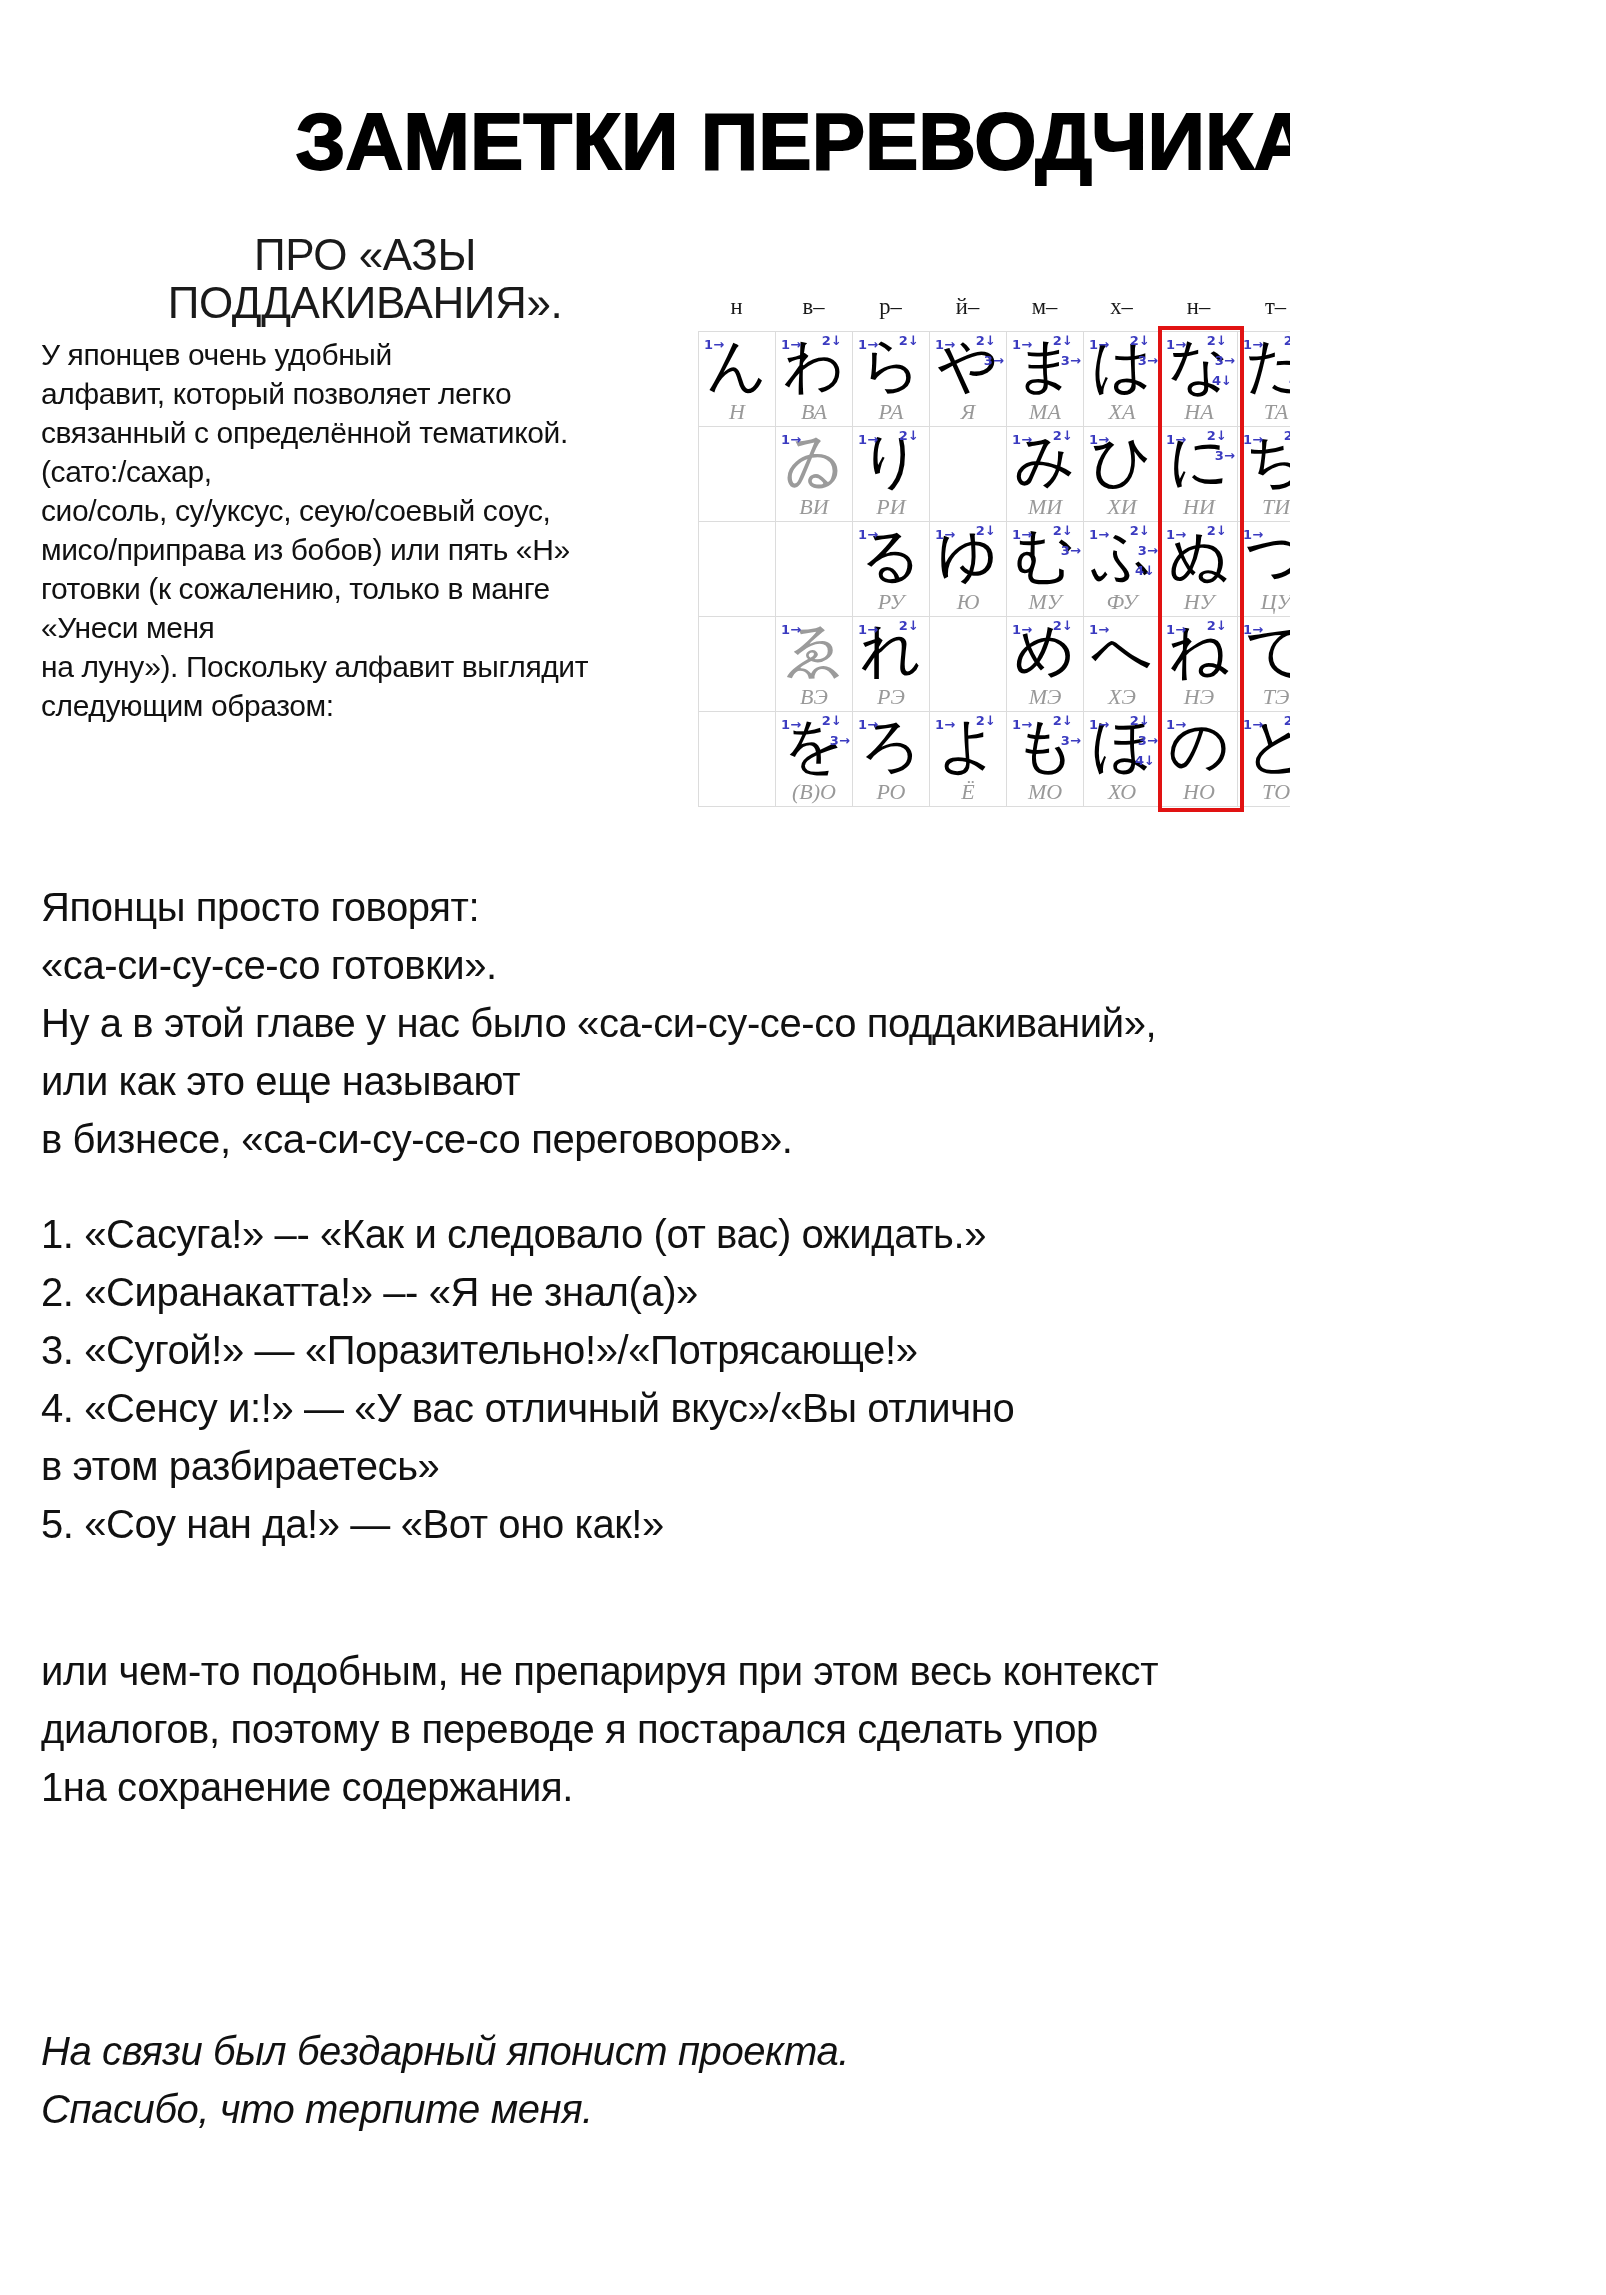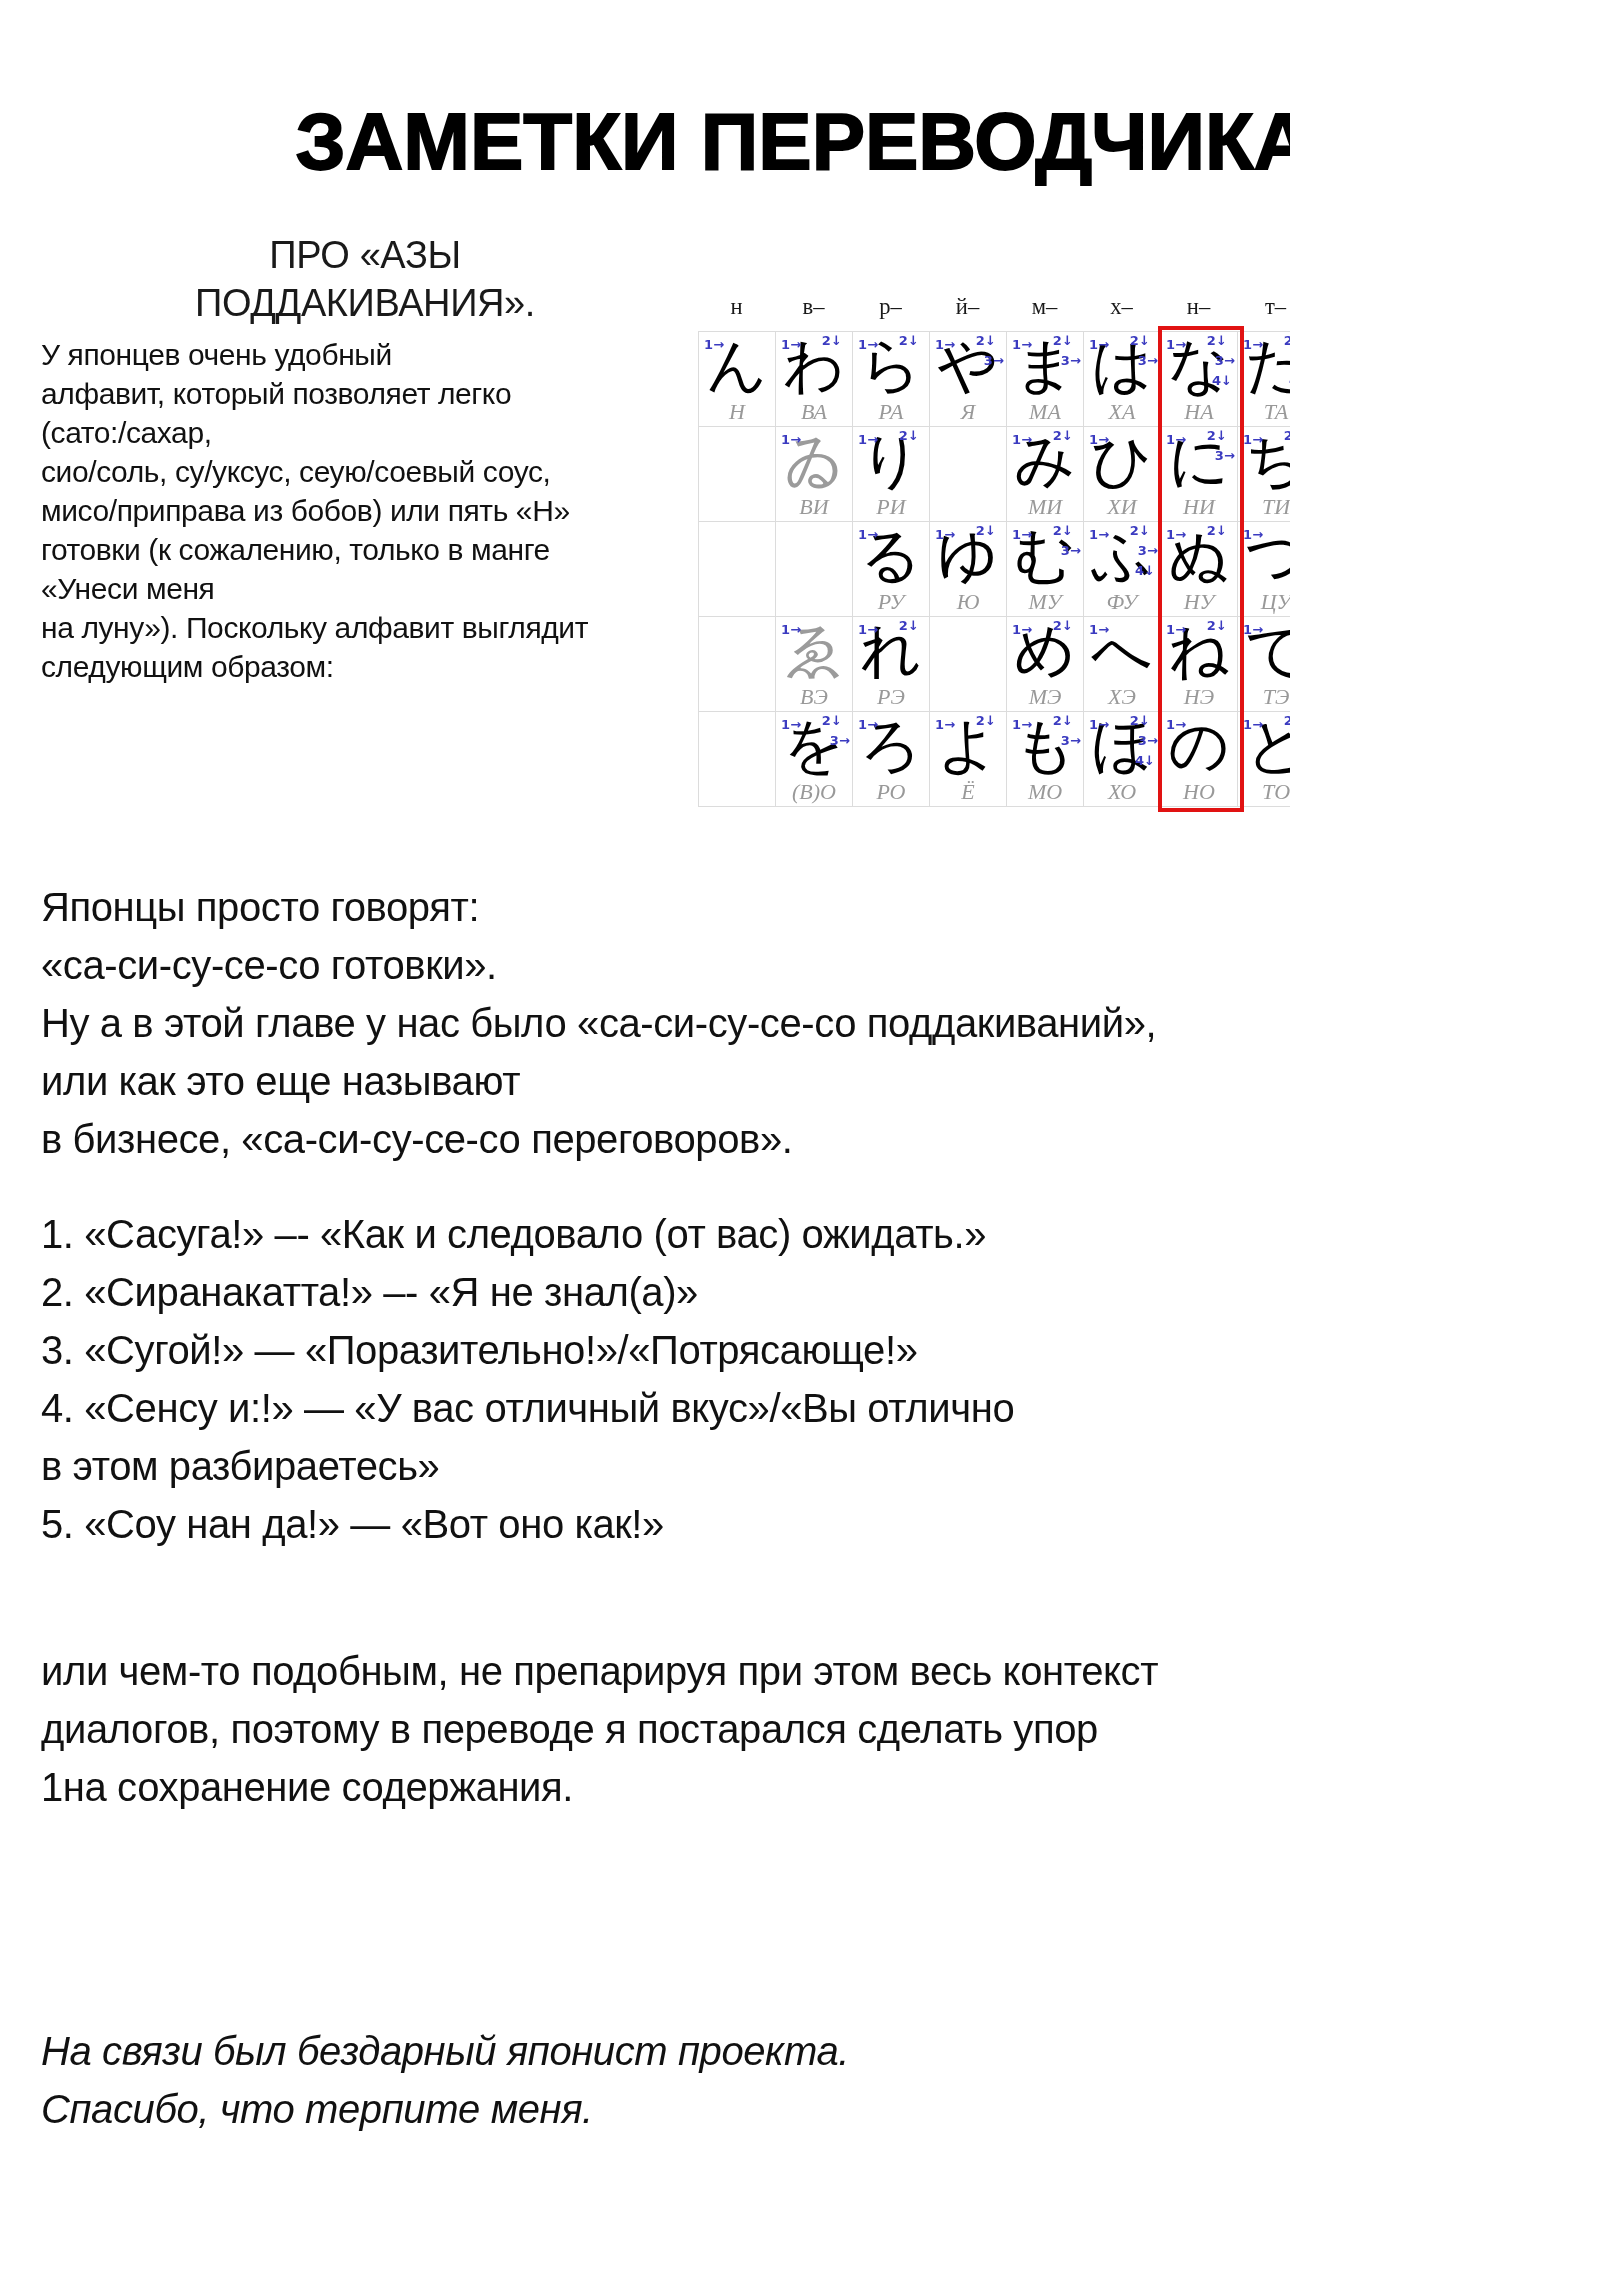--- a/index.html
+++ b/index.html
@@ -8,21 +8,21 @@
     position:relative;width:1290px;height:2295px;background:#ffffff;overflow:hidden;
     font-family:"Liberation Sans",sans-serif;color:#111;
   }
   .page-title{
     position:absolute;top:101px;left:0;width:1607px;margin:0;
     text-align:center;font-size:80px;line-height:82px;font-weight:bold;
     letter-spacing:0px;color:#000;-webkit-text-stroke:1.8px #000;
   }
   .subtitle{
     position:absolute;top:231px;left:29px;width:672px;
-    text-align:center;font-size:38px;line-height:48px;font-weight:300;color:#1a1a1a;
+    text-align:center;font-size:44px;line-height:48px;font-weight:300;color:#1a1a1a;
     letter-spacing:-0.4px;
   }
   .intro{
     position:absolute;top:335px;left:41px;width:679px;
     font-size:30px;line-height:39px;font-weight:300;color:#111;letter-spacing:-0.4px;
   }
   .line{white-space:nowrap;}
   .block{
     position:absolute;left:41px;width:1534px;
     font-size:40px;line-height:58px;font-weight:300;color:#111;letter-spacing:-0.4px;margin-top:12px;
@@ -90,20 +90,21 @@
   <h1 class="page-title">ЗАМЕТКИ ПЕРЕВОДЧИКА</h1>
 
   <div class="subtitle">
     <div class="line">ПРО «АЗЫ</div>
     <div class="line">ПОДДАКИВАНИЯ».</div>
   </div>
 
   <div class="intro">
       <div class="line">У японцев очень удобный</div>
       <div class="line">алфавит, который позволяет легко</div>
+      <div class="line">связанный с определённой тематикой.</div>
       <div class="line">(сато:/сахар,</div>
       <div class="line">сио/соль, су/уксус, сеую/соевый соус,</div>
       <div class="line">мисо/приправа из бобов) или пять «Н»</div>
       <div class="line">готовки (к сожалению, только в манге</div>
       <div class="line">«Унеси меня</div>
       <div class="line">на луну»). Поскольку алфавит выглядит</div>
       <div class="line">следующим образом:</div>
     </div>
 
   <div class="kana-table">

